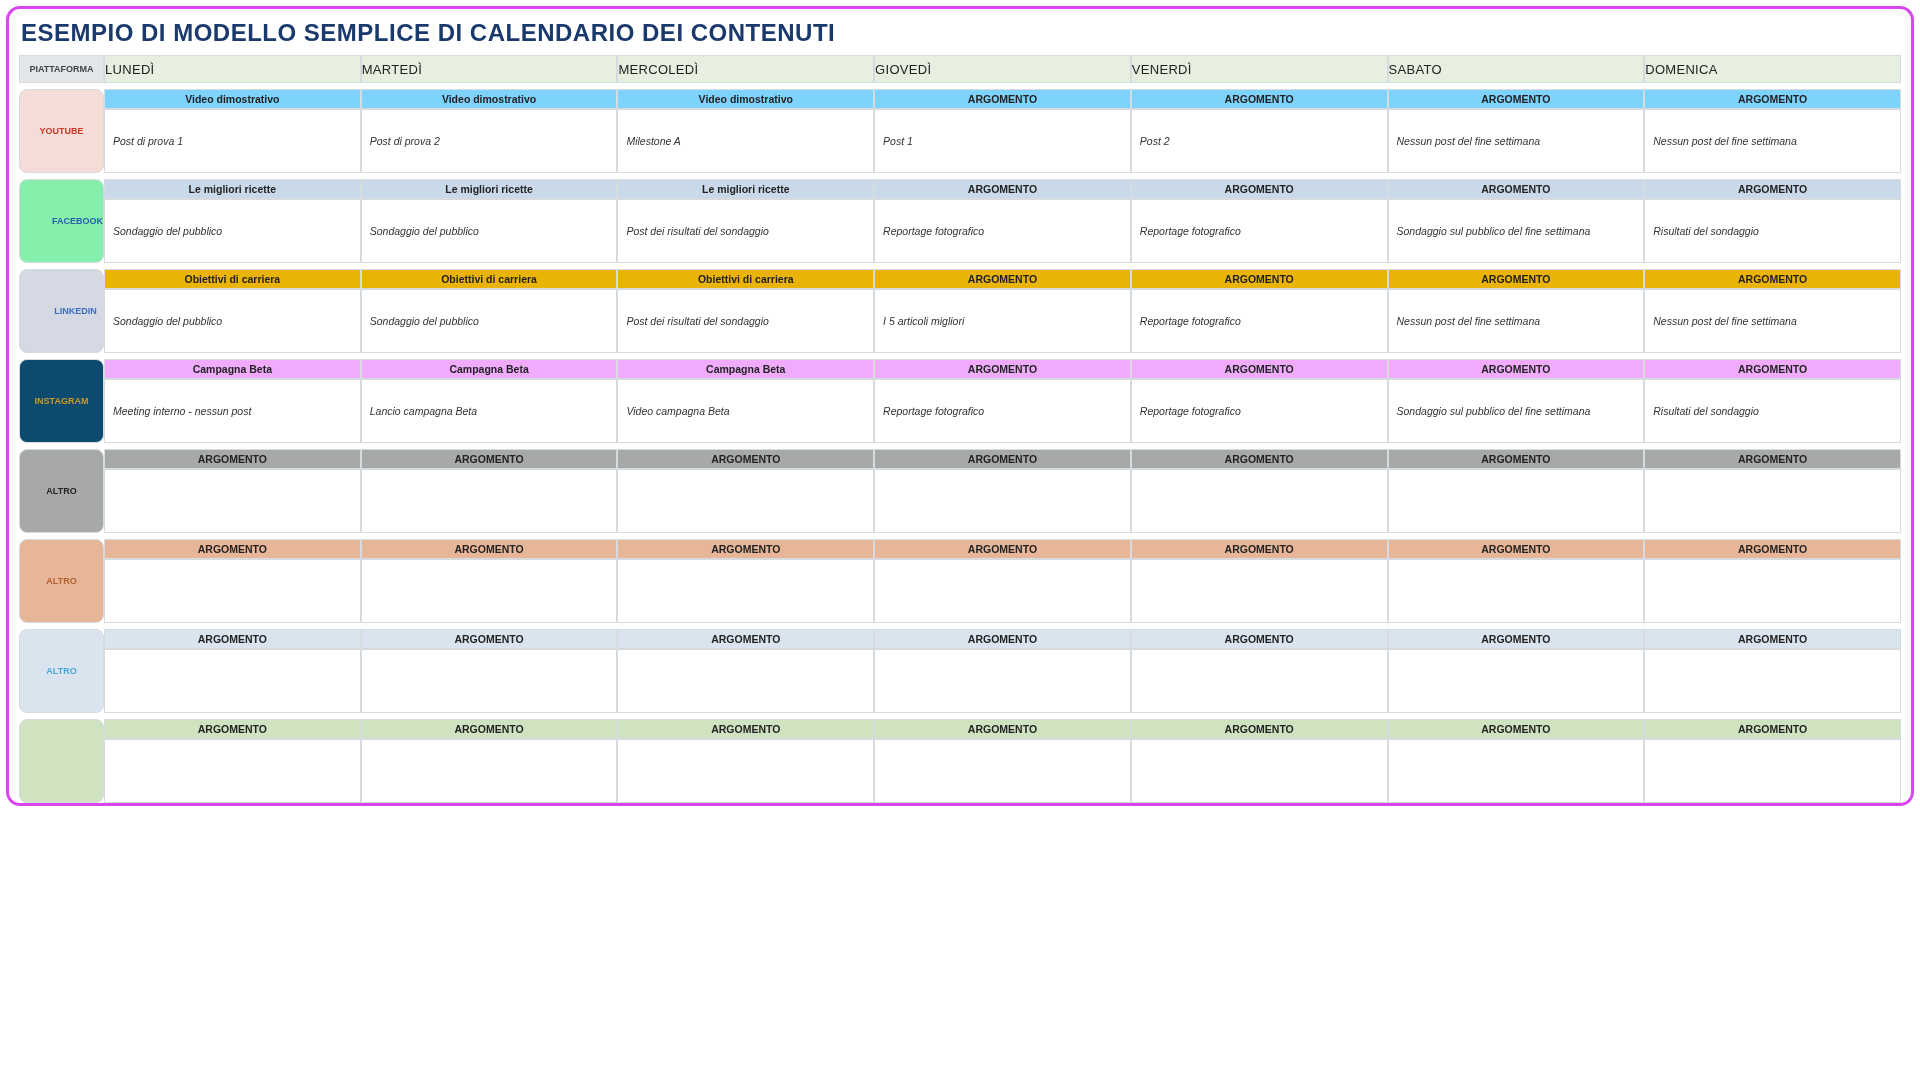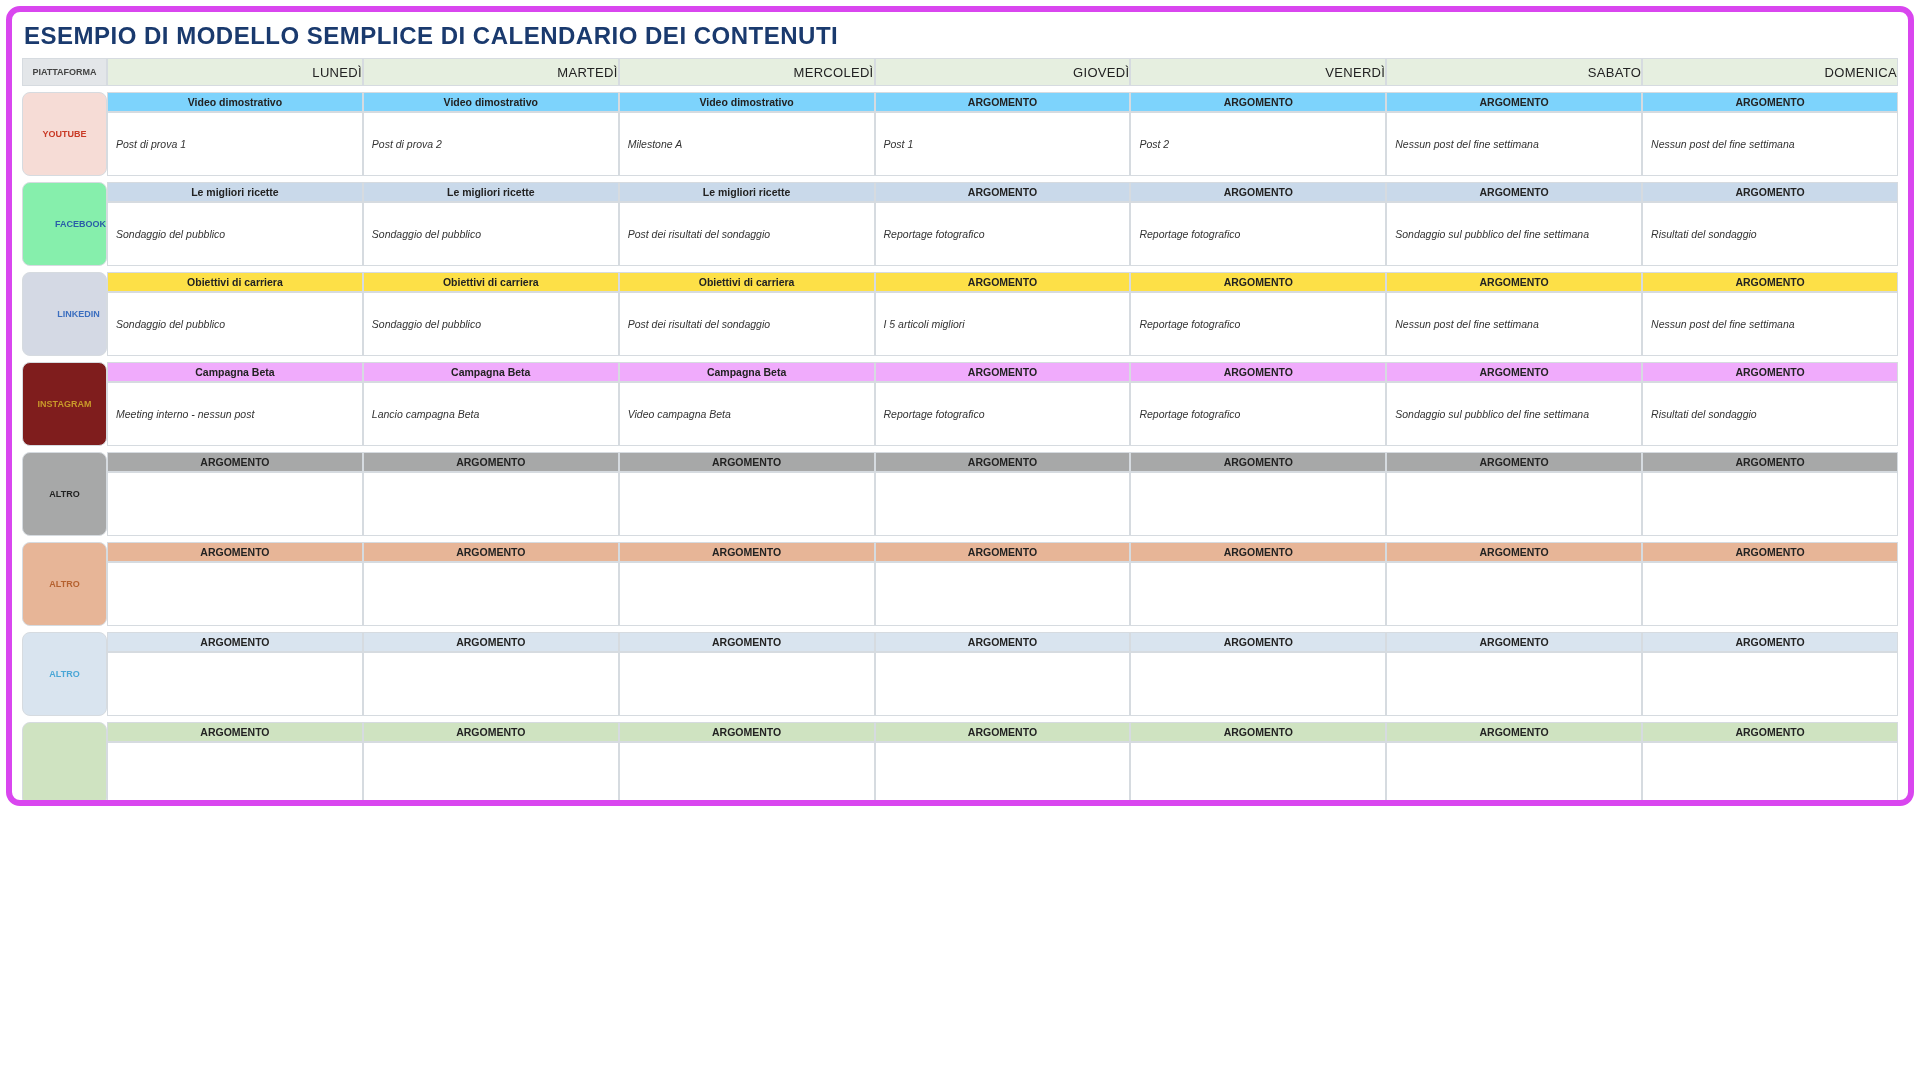--- a/index.html
+++ b/index.html
@@ -2,21 +2,21 @@
 <html><head>
 <meta charset="utf-8">
 <style>
 * { box-sizing: border-box; margin: 0; padding: 0; }
 body {
   font-family: "Segoe UI", Arial, sans-serif;
   background: #fff;
   padding: 6px;
 }
 .frame {
-  border: 6px solid #d946ef;
+  border: 3px solid #d946ef;
   border-radius: 14px;
   padding: 8px 10px 0 10px;
   overflow: hidden;
   height: 800px;
 }
 h1.title {
   font-family: "Century Gothic", "Segoe UI", Arial, sans-serif;
   font-weight: 700;
   font-size: 24px;
   color: #1a3a6e;
@@ -39,21 +39,21 @@
   color: #444;
   text-align: center;
   height: 16px;
 }
 .hdr-day {
   background: #e6efe0;
   font-family: "Century Gothic", Arial, sans-serif;
   font-size: 13px;
   font-weight: 400;
   color: #222;
-  text-align: right;
+  text-align: left;
   height: 28px;
   letter-spacing: 0.3px;
 }
 
 .spacer td { border: none; height: 6px; }
 
 .platform-cell {
   font-family: "Century Gothic", Arial, sans-serif;
   font-size: 9px;
   font-weight: 700;
@@ -77,22 +77,22 @@
   padding: 4px 8px;
   vertical-align: middle;
   background: #fff;
 }
 
 .p-youtube   { background:#f6dcd6; color:#c93a26; }
 .t-youtube   { background:#7dd3fc; }
 .p-facebook  { background:#86efac; color:#2a5da8;padding-left:32px; }
 .t-facebook  { background:#c9d9ea; }
 .p-linkedin  { background:#d4d9e4; color:#3c6fbf;padding-left:28px; }
-.t-linkedin  { background:#fde047; }
-.p-instagram { background:#7f1d1d; color:#c99a2a; }
+.t-linkedin  { background:#eab308; }
+.p-instagram { background:#0c4a6e; color:#c99a2a; }
 .t-instagram { background:#f0abfc; }
 .p-tiktok    { background:#a7a8a8; color:#222; }
 .t-tiktok    { background:#a7a8a8; }
 .p-altro1    { background:#e7b597; color:#b5612f; }
 .t-altro1    { background:#e7b597; }
 .p-altro2    { background:#d9e4ef; color:#4aa6d6; }
 .t-altro2    { background:#d9e4ef; }
 .p-altro3    { background:#cfe3c1; color:#3a7a3a; }
 .t-altro3    { background:#cfe3c1; }
 </style>

